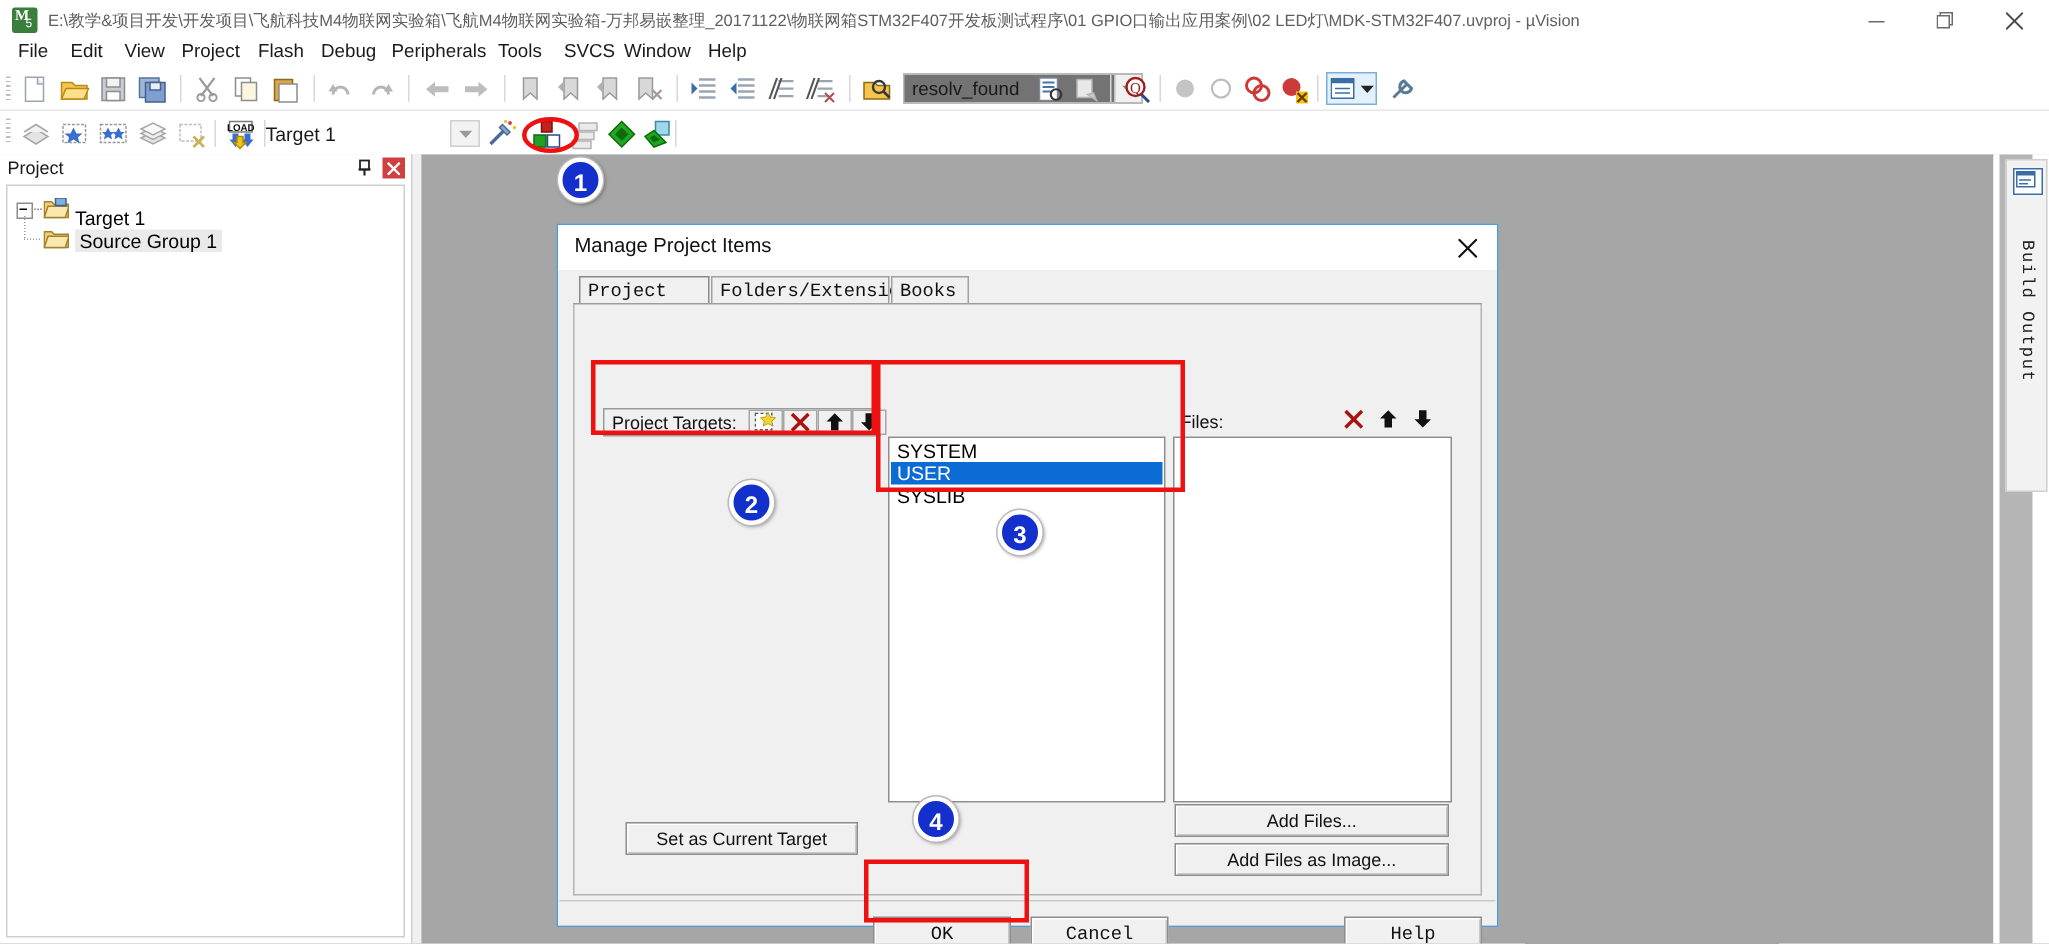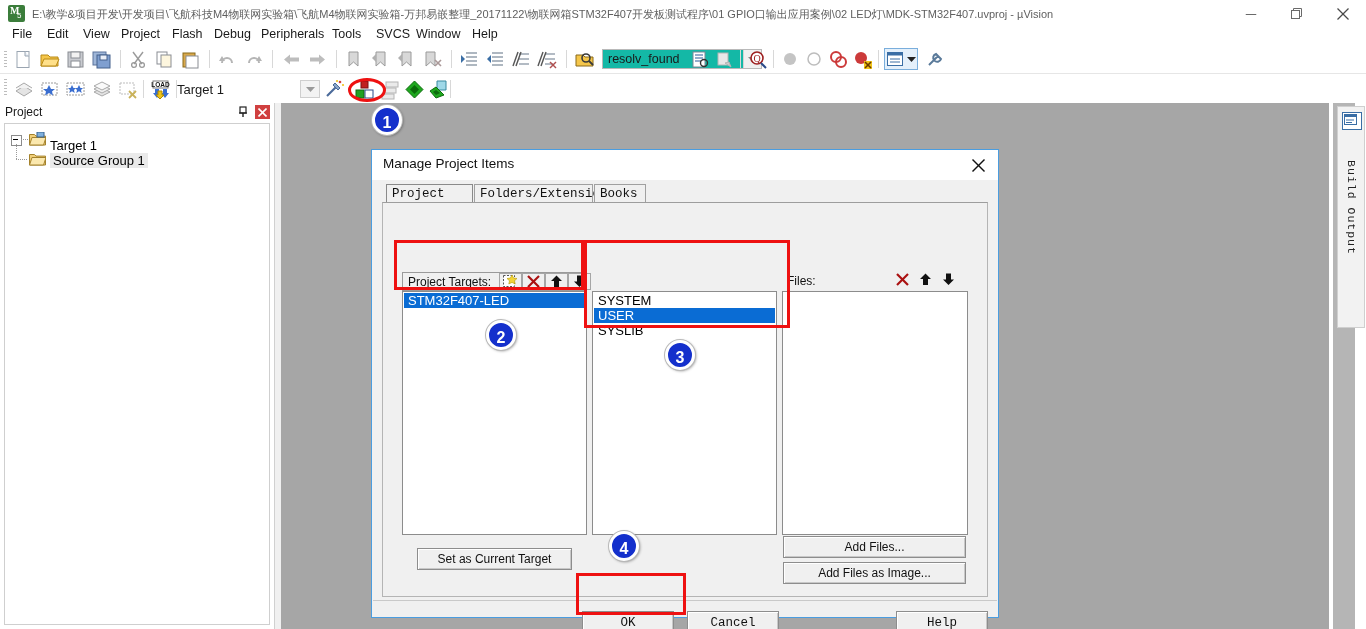--- a/index.html
+++ b/index.html
@@ -322,21 +322,21 @@
     <div class="tbsep" style="left:566px"></div>
 
     <div class="tbi" style="left:574px">
       <svg width="21" height="21">
           <path d="M2 6h7l2 2h8v9H2z" fill="#f5c64a" stroke="#8a6a1a"></path>
           <circle cx="12" cy="9" r="4" fill="none" stroke="#3a3a3a" stroke-width="1.6"></circle>
           <line x1="15" y1="12" x2="19" y2="16" stroke="#3a3a3a" stroke-width="1.8"></line>
         </svg>
     </div>
 
-    <div style="position:absolute;left:602px;top:4px;width:160px;height:20px;background:#14b8a6;border:1px solid #b9b9b9;box-sizing:border-box;">
+    <div style="position:absolute;left:602px;top:4px;width:160px;height:20px;background:#737373;border:1px solid #b9b9b9;box-sizing:border-box;">
       <div style="position:absolute;left:5px;top:1px;font-size:12.5px;color:#1a1a1a;line-height:17px;">resolv_found</div>
       <div style="position:absolute;right:0;top:0;width:17px;height:18px;background:#f0f0f0;border-left:1px solid #d4d4d4;">
         <svg width="9" height="6" style="position:absolute;left:4px;top:7px">
             <polygon points="0,0 9,0 4.5,5" fill="#8a8a8a"></polygon>
           </svg>
       </div>
     </div>
 
     <div class="tbi" style="left:690px">
       <svg width="21" height="21">
@@ -611,23 +611,20 @@
             <svg width="13" height="13" style="position:absolute;left:4px;top:1px">
               <polygon points="6.5,0.5 12,6 9,6 9,12 4,12 4,6 1,6" fill="#111"></polygon>
             </svg>
           </div>
           <div class="miniBtn" style="left:165px">
             <svg width="13" height="13" style="position:absolute;left:4px;top:1px">
               <polygon points="6.5,12 12,6.5 9,6.5 9,0.5 4,0.5 4,6.5 1,6.5" fill="#111"></polygon>
             </svg>
           </div>
         </div>
-        <div class="listbox" style="left:19px;top:88px;width:185px;height:244px">
-          <div class="litem sel" style="top:1px">STM32F407-LED</div>
-        </div>
 
         <div class="listbox" style="left:209px;top:88px;width:185px;height:244px">
           <div class="litem" style="top:1px">SYSTEM</div>
           <div class="litem sel" style="top:16px">USER</div>
           <div class="litem" style="top:31px">SYSLIB</div>
         </div>
 
         <div class="colhead" style="left:399px;top:69px;width:186px;border:none;">
           <div class="lbl">Files:</div>
           <div class="miniBtn flat" style="left:110px">

